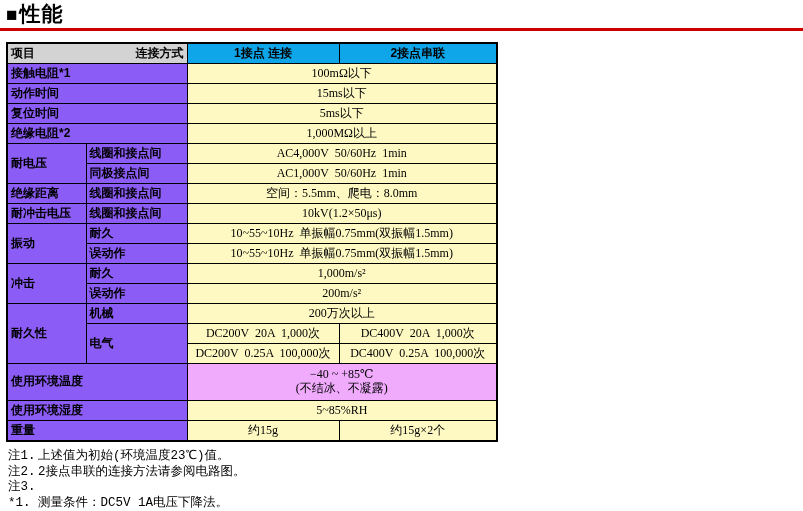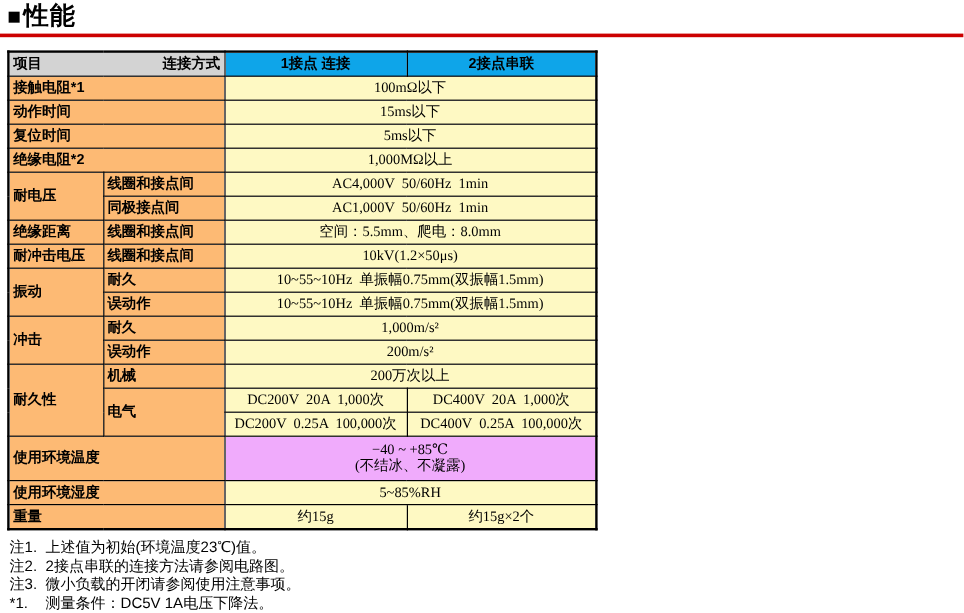--- a/index.html
+++ b/index.html
@@ -51,21 +51,21 @@
     height: 19px;
     padding: 0 3px;
     overflow: hidden;
     line-height: 1.15;
     margin-left: 35px;
   }
   table.spec {
     border: 2px solid #000;
   }
   td.lbl, td.sub, td.hdr {
-    background: #fdba74;
+    background: #8b5cf6;
     font-weight: bold;
     font-family: "Liberation Sans", "DejaVu Sans", sans-serif;
     text-align: left;
     padding-left: 5px;
   }
   td.hdr-split {
     background: #d3d3d3;
     font-weight: bold;
     padding: 0 5px;
   }
@@ -87,21 +87,21 @@
   }
   td.v2 { 
     text-align: center;
     font-family: "Liberation Serif", "DejaVu Serif", serif;
     background: #f0abfc;
   }
   tr.tall td { height: 36px; }
   
   .notes {
     margin: 7px 0 0 8px;
-    font-family: Liberation Sans, sans-serif;
+    font-family: Liberation Mono, monospace;
     font-size: 12.5px;
   }
   .note {
     display: flex;
     line-height: 15.5px;
   }
   .note .marker {
     min-width: 30px;
     flex: 0 0 auto;
   }
@@ -238,21 +238,20 @@
     <div class="note">
       <span class="marker">注1.</span>
       <span class="text">上述值为初始(环境温度23℃)值。</span>
     </div>
     <div class="note">
       <span class="marker">注2.</span>
       <span class="text">2接点串联的连接方法请参阅电路图。</span>
     </div>
     <div class="note">
       <span class="marker">注3.</span>
-      <span class="text">微小负载的开闭请参阅使用注意事项。</span>
     </div>
     <div class="note">
       <span class="marker">*1.</span>
       <span class="text">测量条件：DC5V 1A电压下降法。</span>
     </div>
 
   </div>
 
 </div>
 

